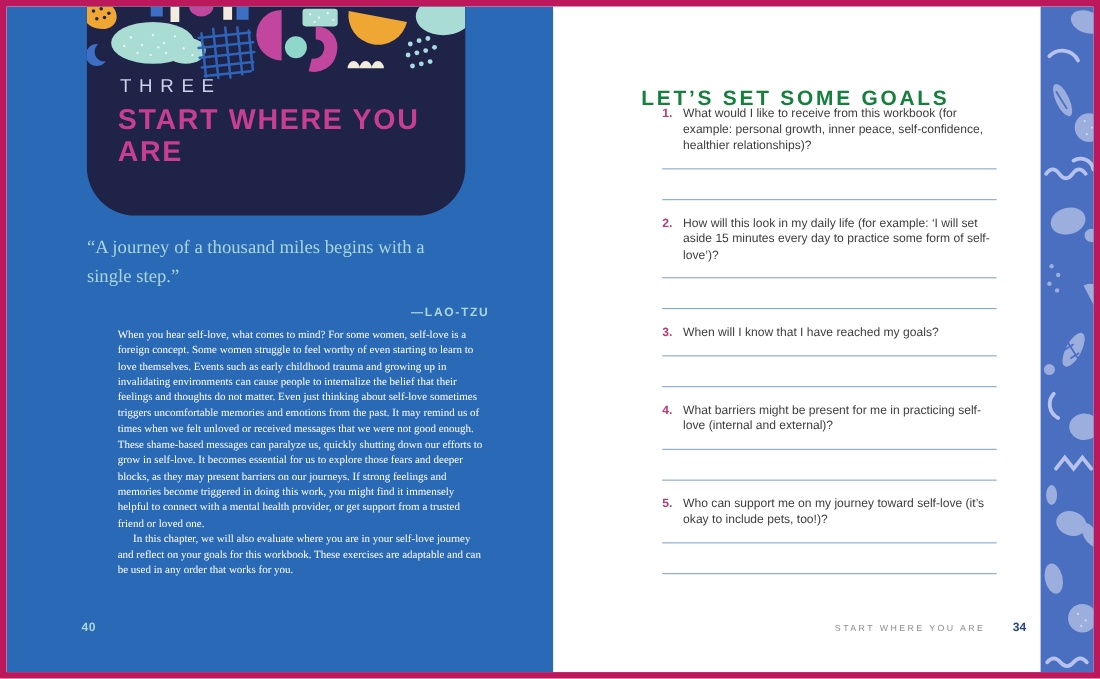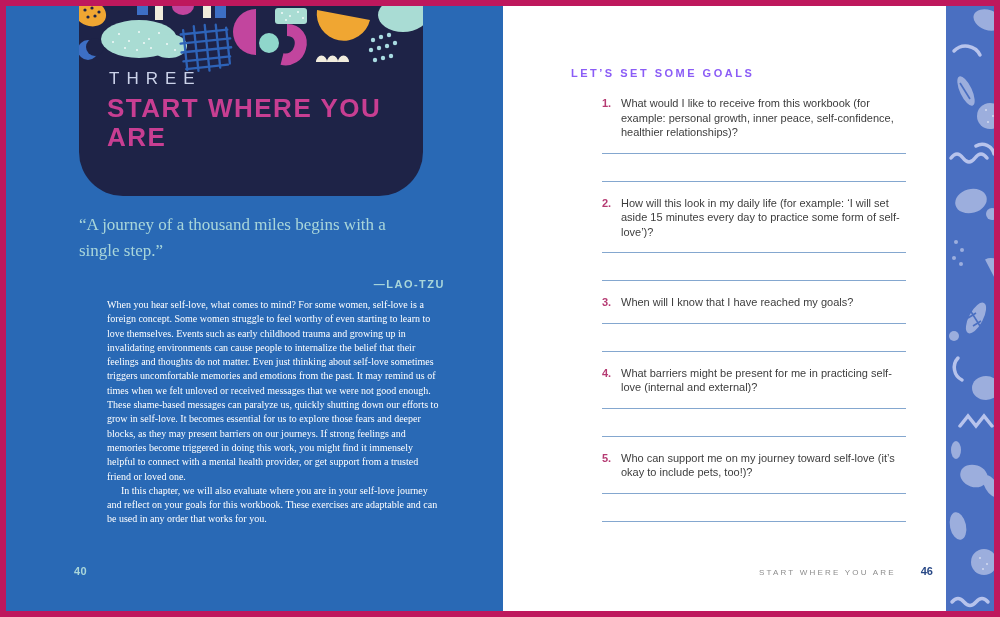--- a/index.html
+++ b/index.html
@@ -39,22 +39,22 @@
   }
   .body-text p{margin:0;}
   .body-text p.indent{text-indent:14px;}
   .folio-left{
     position:absolute;left:68px;top:559px;
     font-size:11px;font-weight:700;letter-spacing:.5px;color:#a9d6da;
   }
   
   .right-page{position:absolute;left:497px;top:0;width:443px;height:613px;background:#ffffff;}
   .goals-heading{
-    position:absolute;left:68px;top:61px;margin:0;
-    font-size:11px;font-weight:700;letter-spacing:2.5px;color:#8b5cf6;
+    position:absolute;left:68px;top:61px;margin:12px;
+    font-size:19px;font-weight:700;letter-spacing:2.5px;color:#15803d;
   }
   .questions{position:absolute;left:99px;top:90px;width:304px;}
   .question{margin-bottom:14px;}
   .q-head{display:flex;}
   .q-num{flex:none;width:19px;font-size:11px;font-weight:700;color:#b53a72;line-height:14.5px;}
   .q-text{font-size:11px;line-height:14.5px;color:#3d3d3d;}
   .answer-line{height:27px;border-bottom:1px solid #84a7cf;}
   .answer-line.first{height:13px;}
   .right-footer{
     position:absolute;left:0;top:559px;width:430px;
@@ -221,21 +221,21 @@
           <span class="q-text">Who can support me on my journey toward self-love (it’s okay to include pets, too!)?</span>
         </div>
         <div class="answer-line first"></div>
         <div class="answer-line"></div>
       </div>
 
     </div>
 
     <div class="right-footer">
       <span class="running-head">START WHERE YOU ARE</span>
-      <span class="folio-right">46</span>
+      <span class="folio-right">34</span>
     </div>
   </div>
 
   <div class="pattern-strip">
     <svg width="53" height="613" viewBox="0 0 53 613">
       <g fill="#9caedd" stroke="none">
         <ellipse cx="42" cy="14" rx="15" ry="10" transform="rotate(20 42 14)"></ellipse>
         <ellipse cx="20" cy="85" rx="6" ry="16" transform="rotate(-25 20 85)"></ellipse>
         <circle cx="44" cy="110" r="13"></circle>
         <ellipse cx="25" cy="195" rx="16" ry="12" transform="rotate(-15 25 195)"></ellipse>

